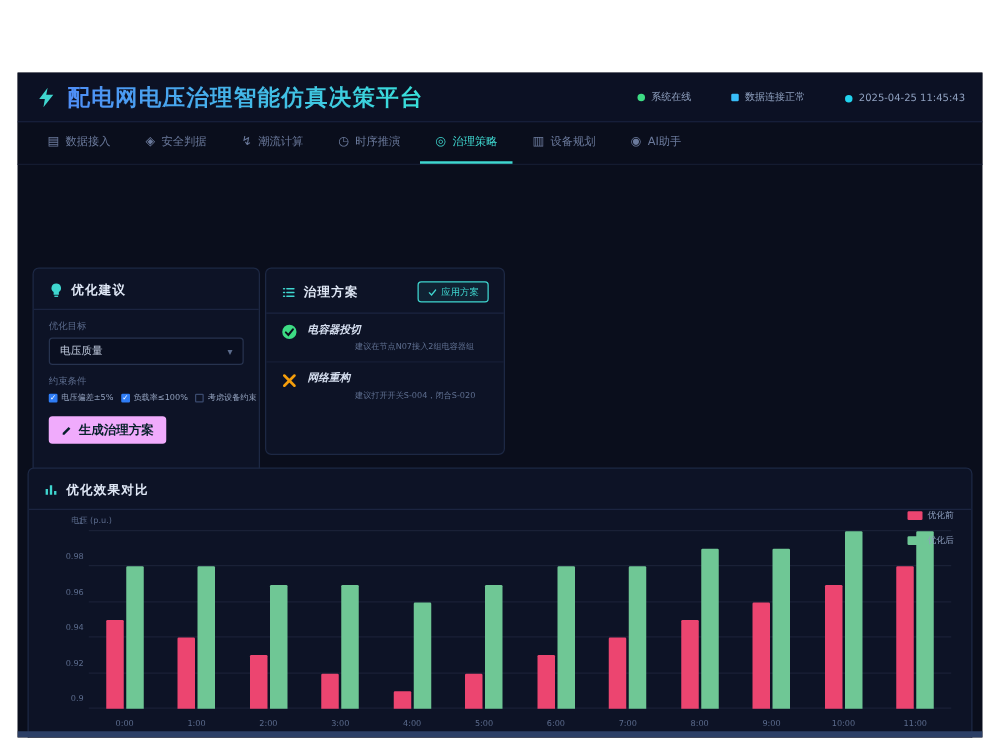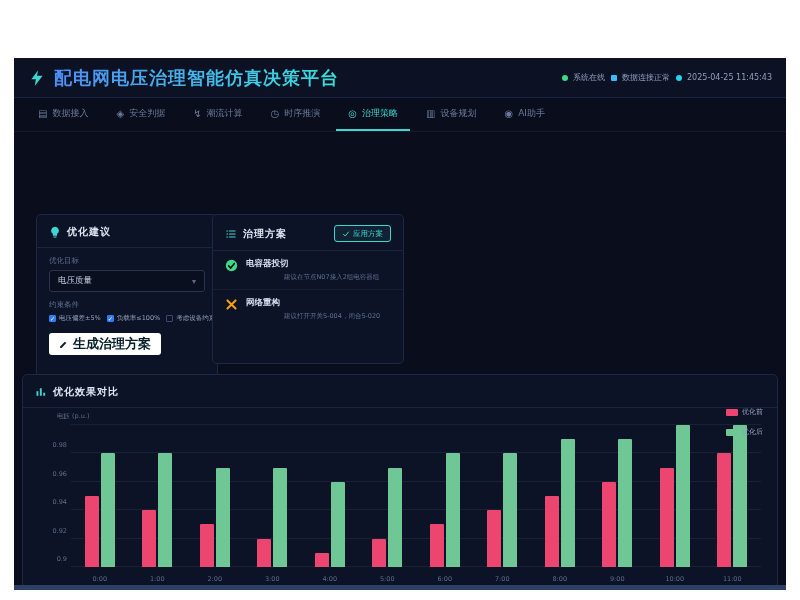--- a/index.html
+++ b/index.html
@@ -8,21 +8,21 @@
   .app { position:absolute; left:14px; top:58px; width:772px; height:532px;
     background:#0a0e1c; color:#aebad2; overflow:hidden; }
 
   
   .app-header { height:40px; background:#0c1124; border-bottom:1px solid #1a2340;
     display:flex; align-items:center; padding:0 14px; }
   .logo { width:18px; height:18px; margin-right:8px; flex:0 0 auto; }
   .app-title { font-size:18px; font-weight:bold; letter-spacing:1px;
     background:linear-gradient(90deg,#4f8ef7,#38e1d9);
     -webkit-background-clip:text; background-clip:text; color:transparent; }
-  .header-right { margin-left:auto; display:flex; align-items:center; gap:6px; }
+  .header-right { margin-left:auto; display:flex; align-items:flex-end; gap:32px; }
   .status-item { display:flex; align-items:center; gap:5px; font-size:8px; color:#8fa0bf; }
   .status-dot { width:6px; height:6px; border-radius:50%; }
   .status-square { width:6px; height:6px; border-radius:1px; }
 
   
   .tabs { height:34px; display:flex; align-items:stretch; gap:4px; padding:0 12px;
     border-bottom:1px solid #141b30; background:#0a0e1c; }
   .tab { display:flex; align-items:center; gap:5px; padding:0 12px; font-size:9px;
     color:#6b7a9c; cursor:pointer; border-bottom:2px solid transparent; }
   .tab .tab-ico { font-size:10px; }
@@ -30,46 +30,46 @@
 
   
   .content { position:relative; }
   .card { position:absolute; background:#0d1326; border:1px solid #1d2844; border-radius:5px; }
   .card-head { display:flex; align-items:center; gap:6px; padding:10px 12px 8px 12px;
     border-bottom:1px solid #1b2440; }
   .card-title { font-size:10px; font-weight:bold; color:#dfe7f5; letter-spacing:1px; }
   .head-ico { width:12px; height:12px; flex:0 0 auto; }
 
   
-  #card-suggest { left:22px; top:82px; width:182px; height:182px; }
+  #card-suggest { left:12px; top:82px; width:182px; height:182px; }
   .field-label { font-size:7.5px; color:#5b6b8c; margin:8px 12px 4px 12px; }
   .select-box { margin:0 12px; height:22px; background:#0a0f20; border:1px solid #27334f;
     border-radius:3px; display:flex; align-items:center; padding:0 8px; font-size:8.5px;
     color:#c3cde0; cursor:pointer; }
   .select-box .chev { margin-left:auto; color:#5b6b8c; font-size:8px; }
   .checks { display:flex; align-items:center; gap:6px; margin:2px 12px 0 12px; flex-wrap:nowrap; }
   .check { display:flex; align-items:center; gap:3px; font-size:6.5px; color:#93a2be;
     white-space:nowrap; cursor:pointer; }
   .box { width:7px; height:7px; border-radius:1px; border:1px solid #3a4a6e;
     display:flex; align-items:center; justify-content:center; font-size:6px; color:#fff; }
   .box.on { background:#2f7df6; border-color:#2f7df6; }
-  .gen-btn { margin:10px 12px 0 12px; height:22px; background:#ffffff; border:none;
-    border-radius:3px; color:#06202a; font-size:13px; font-weight:bold;
+  .gen-btn { margin:10px 12px 0 12px; height:22px; background:#f0abfc; border:none;
+    border-radius:3px; color:#06202a; font-size:10px; font-weight:bold;
     display:flex; align-items:center; gap:5px; padding:0 10px; cursor:pointer; }
   .gen-btn svg { width:9px; height:9px; }
 
   
   #card-plan { left:198px; top:82px; width:192px; height:150px; }
   .apply-btn { margin-left:auto; height:17px; border:1px solid #3fd6cf; background:rgba(63,214,207,.08);
     color:#3fd6cf; font-size:7.5px; border-radius:3px; display:flex; align-items:center;
     gap:3px; padding:0 7px; cursor:pointer; }
   .plan-item { display:flex; gap:8px; padding:7px 12px; border-bottom:1px solid #161e36; }
   .plan-item:last-child { border-bottom:none; }
   .plan-ico { width:13px; height:13px; flex:0 0 auto; margin-top:1px; }
-  .plan-title { font-size:8.5px; color:#d6dff0; font-weight:bold; margin-bottom:3px; }
+  .plan-title { font-size:8.5px; color:#d6dff0; font-weight:bold; margin-bottom:3px;font-style:italic; }
   .plan-desc { font-size:6.5px; color:#5f6f90;margin-left:38px; }
 
   
   #card-chart { left:8px; top:242px; width:756px; height:240px; }
   .legend { position:absolute; right:14px; top:32px; display:flex; gap:10px; z-index:2;flex-direction:column; }
   .legend-item { display:flex; align-items:center; gap:4px; font-size:7px; color:#8fa0bf; }
   .legend-swatch { width:12px; height:7px; border-radius:1px; }
   .plot-wrap { position:absolute; left:12px; right:12px; top:46px; bottom:30px; }
   .ylab { position:absolute; left:22px; top:-9px; font-size:6.5px; color:#5b6b8c; }
   .plot { position:absolute; left:36px; right:4px; top:4px; bottom:16px; }

